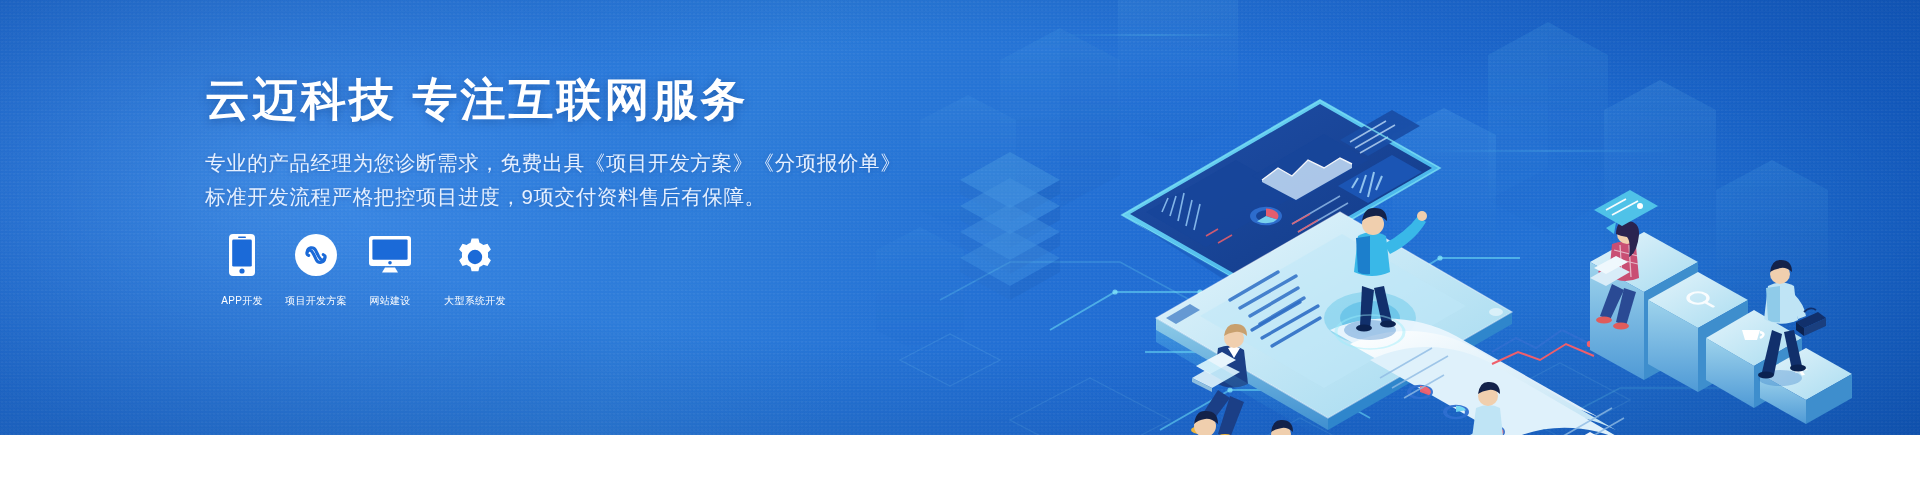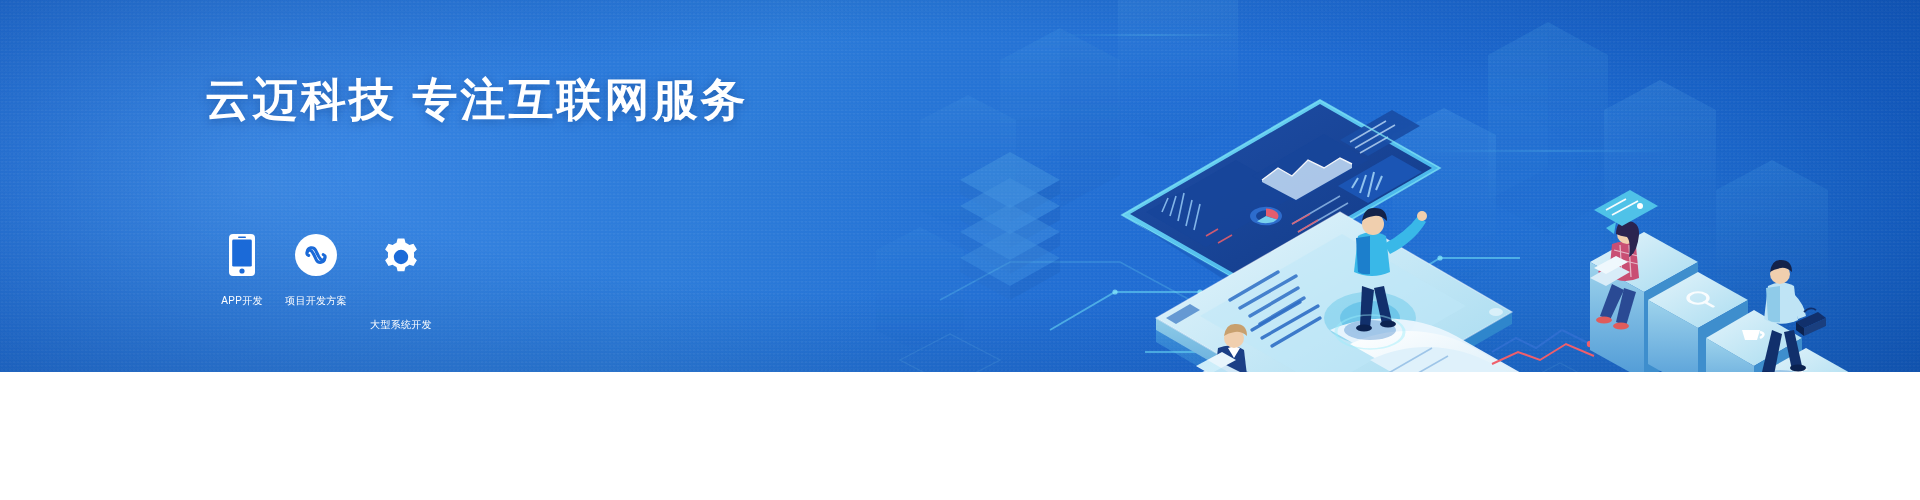--- a/index.html
+++ b/index.html
@@ -1,21 +1,21 @@
 <!DOCTYPE html>
 <html><head>
 <meta charset="utf-8">
 <style>
   html,body{margin:0;padding:0;}
   body{
     width:1920px;height:500px;overflow:hidden;
     font-family:"Liberation Sans","DejaVu Sans",sans-serif;
   }
   #banner{
-    position:relative;width:1920px;height:372px;overflow:hidden;
+    position:relative;width:1920px;height:435px;overflow:hidden;
     background:#14532d;
   }
   
   .bg-base{
     position:absolute;inset:0;
     background:
       linear-gradient(118deg,#1b6ad8 0%,#1f6fd9 18%,#2a7ad8 38%,#1f6bd2 62%,#155fc9 82%,#0f57bf 100%);
   }
   .bg-glow-left{
     position:absolute;left:-180px;top:-220px;width:1100px;height:900px;
@@ -66,21 +66,21 @@
     display:flex;flex-direction:column;align-items:center;
   }
   .svc .ico{
     height:46px;display:flex;align-items:center;justify-content:center;
     margin-bottom:16px;
   }
   .svc .lbl{
     font-size:10px;color:#ffffff;font-weight:normal;letter-spacing:.3px;
     white-space:nowrap;text-align:center;
   }
-  .svc-wide{width:96px;gap:24px;}
+  .svc-wide{width:96px;}
 
   
   .illus{position:absolute;left:900px;top:0;width:1020px;height:500px;}
 </style>
 </head>
 <body>
 
 <div id="banner">
 
   <div class="bg-base"></div>
@@ -554,20 +554,24 @@
 
     <g opacity=".35">
       <polygon points="256,330 428,430 428,442 256,342" fill="url(#glowBase)"></polygon>
     </g>
   </svg>
 
   <div class="content">
 
     <div class="title">云迈科技 专注互联网服务</div>
 
+    <div class="subtitle">
+      <div>专业的产品经理为您诊断需求，免费出具《项目开发方案》《分项报价单》</div>
+      <div>标准开发流程严格把控项目进度，9项交付资料售后有保障。</div>
+    </div>
 
     <div class="services">
 
       <div class="svc">
         <span class="ico">
           <svg width="26" height="42" viewBox="0 0 26 42">
             <rect x="0" y="0" width="26" height="42" rx="4" fill="#ffffff"></rect>
             <rect x="3.2" y="5.6" width="19.6" height="27" rx="1.4" fill="#1b6ad8"></rect>
             <rect x="9" y="2.4" width="8" height="1.6" rx=".8" fill="#1b6ad8"></rect>
             <circle cx="13" cy="37" r="2.6" fill="#1b6ad8"></circle>
@@ -581,20 +585,31 @@
           <svg width="42" height="42" viewBox="0 0 42 42">
             <circle cx="21" cy="21" r="21" fill="#ffffff"></circle>
             <path d="M12.5,17.5 C12.5,13.4 18.4,12.2 20.6,16.2 C22.4,19.5 24.4,26 27.4,26 C30.4,26 31.2,21.6 28.3,20.6" fill="none" stroke="#1b6ad8" stroke-width="3.1" stroke-linecap="round"></path>
             <path d="M29.5,24.6 C29.5,28.7 23.6,29.9 21.4,25.9 C19.6,22.6 17.6,16.1 14.6,16.1 C11.6,16.1 10.8,20.5 13.7,21.5" fill="none" stroke="#1b6ad8" stroke-width="3.1" stroke-linecap="round"></path>
           </svg>
         </span>
         <span class="lbl">项目开发方案</span>
       </div>
 
 
+      <div class="svc">
+        <span class="ico">
+          <svg width="42" height="38" viewBox="0 0 42 38">
+            <rect x="0" y="0" width="42" height="30" rx="3" fill="#ffffff"></rect>
+            <rect x="3.4" y="3.4" width="35.2" height="20.4" rx="1.2" fill="#1b6ad8"></rect>
+            <circle cx="21" cy="26.8" r="1.8" fill="#1b6ad8"></circle>
+            <polygon points="13,36.6 29,36.6 26,31.6 16,31.6" fill="#ffffff"></polygon>
+          </svg>
+        </span>
+        <span class="lbl">网站建设</span>
+      </div>
 
       <div class="svc svc-wide">
         <span class="ico">
           <svg width="40" height="40" viewBox="0 0 40 40">
             <path d="M16.6,1.6 h6.8 l1.1,4.2 a14.6,14.6 0 0 1 3.9,2.3 l4.1,-1.4 l3.4,5.9 l-3,3 a14.8,14.8 0 0 1 0,4.6 l3,3 l-3.4,5.9 l-4.1,-1.4 a14.6,14.6 0 0 1 -3.9,2.3 l-1.1,4.2 h-6.8 l-1.1,-4.2 a14.6,14.6 0 0 1 -3.9,-2.3 l-4.1,1.4 l-3.4,-5.9 l3,-3 a14.8,14.8 0 0 1 0,-4.6 l-3,-3 l3.4,-5.9 l4.1,1.4 a14.6,14.6 0 0 1 3.9,-2.3 Z" fill="#ffffff" transform="translate(0,2)"></path>
             <circle cx="20" cy="22" r="7.2" fill="#1b6ad8"></circle>
           </svg>
         </span>
         <span class="lbl">大型系统开发</span>
       </div>

